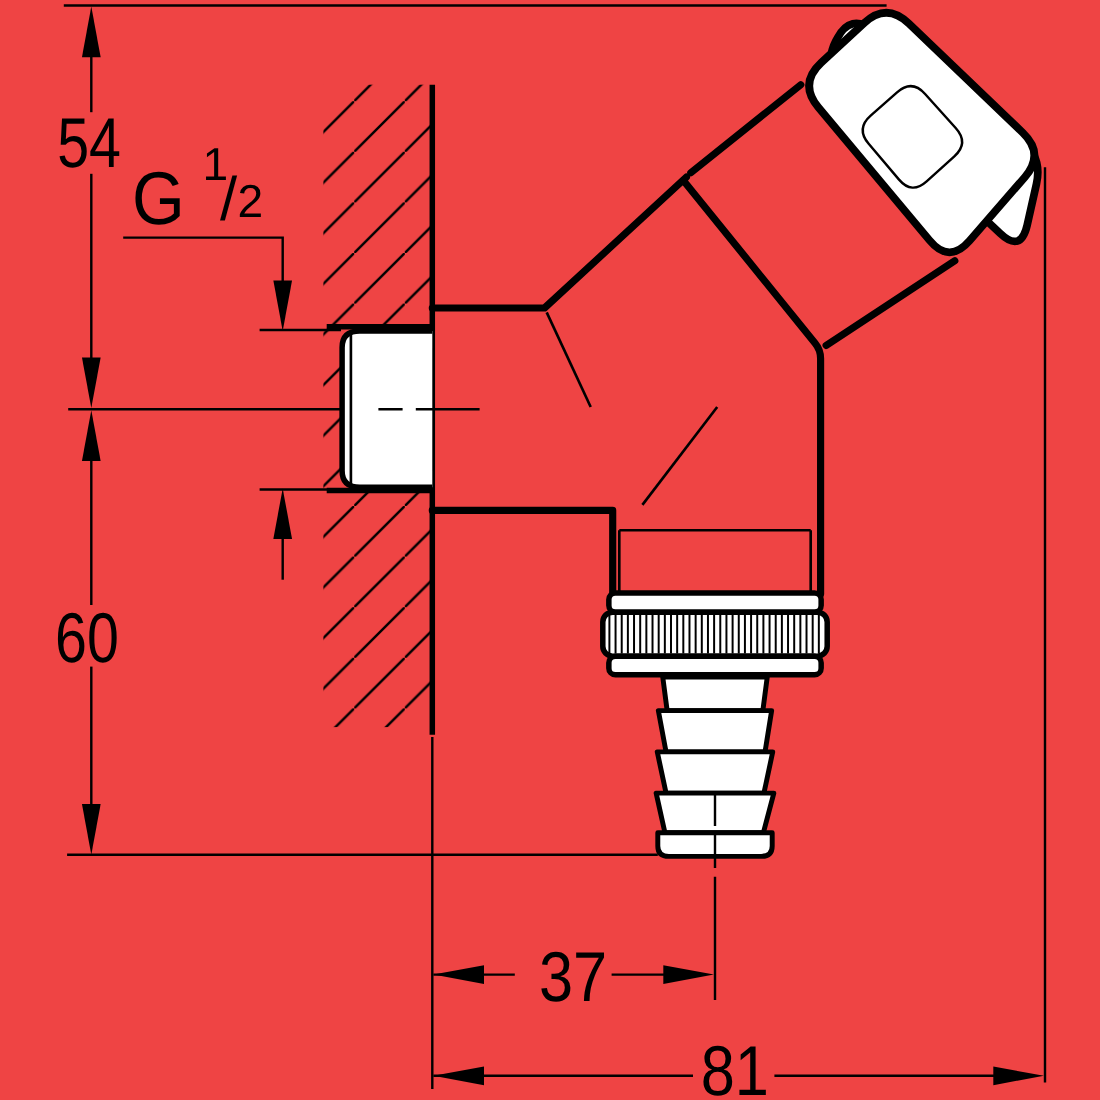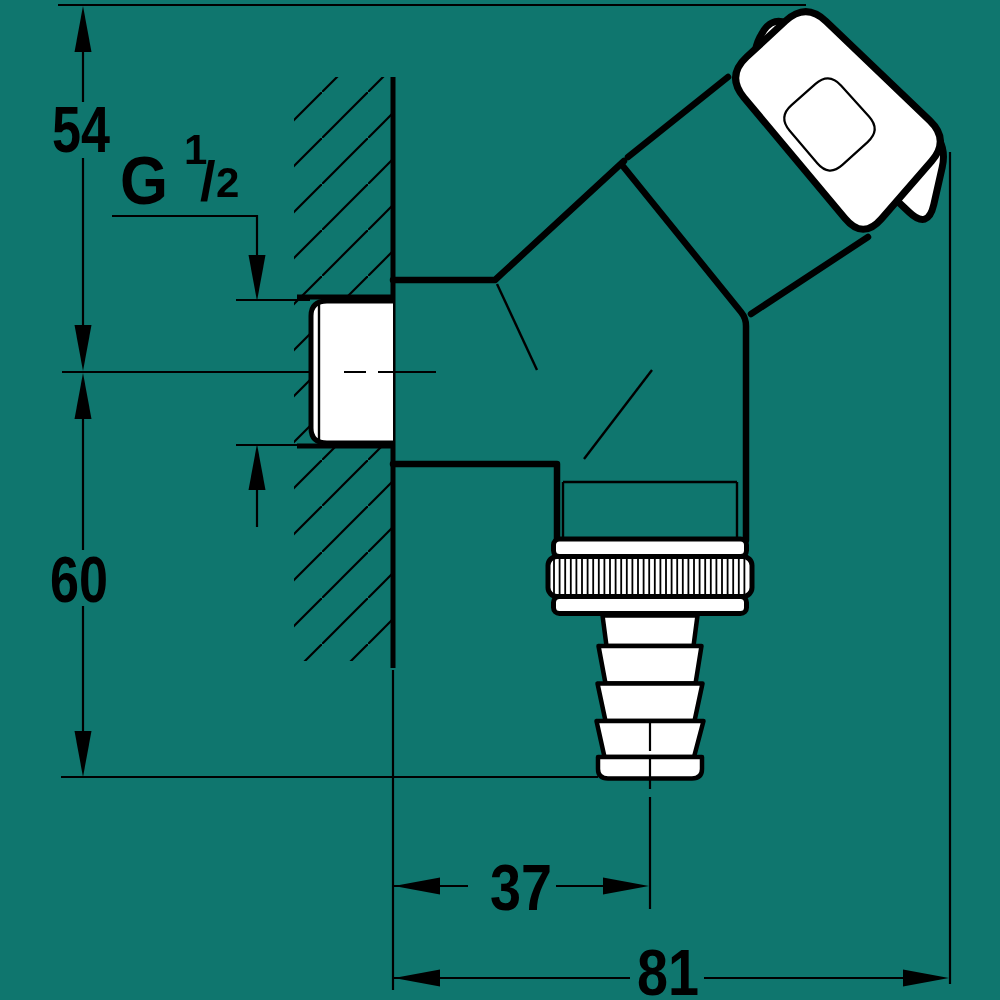--- a/index.html
+++ b/index.html
@@ -7,23 +7,22 @@
     padding: 0;
     background: #ffffff;
     width: 1000px;
     height: 1000px;
     font-family: "Liberation Sans", sans-serif;
   }
   .canvas {
     position: relative;
     width: 1000px;
     height: 1000px;
-    background: #0f766e;
+    background: #ef4444;
     overflow: hidden;
-    font-weight: bold;
   }
   svg { display: block; }
   text, tspan {
     font-family: "Liberation Sans", sans-serif;
     fill: #000000;
   }
   .outline   { stroke: #000000; stroke-width: 6.5; fill: none; stroke-linejoin: round; stroke-linecap: round; }
   .outline-f { stroke: #000000; stroke-width: 5;   fill: #ffffff; stroke-linejoin: round; }
   .thin      { stroke: #000000; stroke-width: 2.4; fill: none; }
   .dimline   { stroke: #000000; stroke-width: 2.2; fill: none; }

